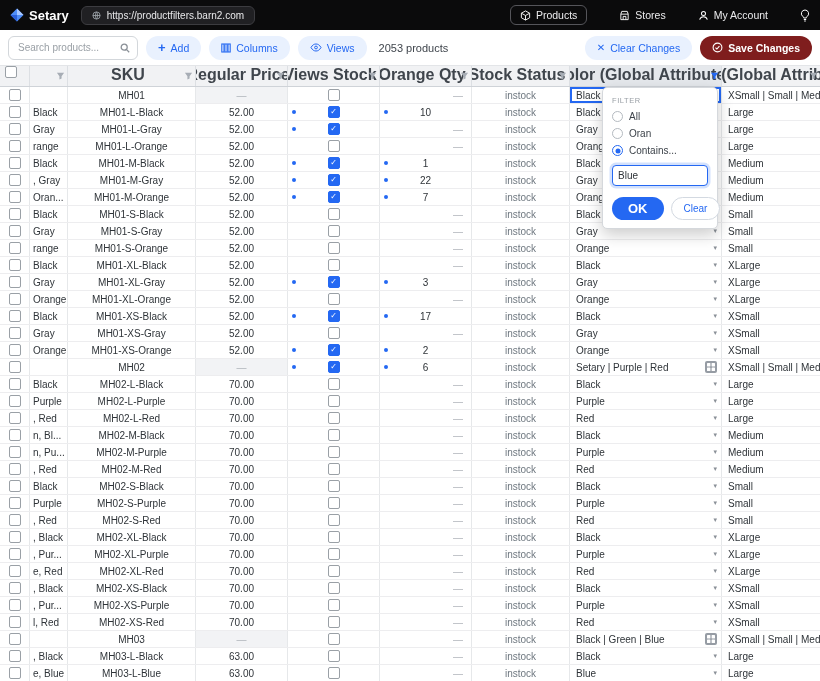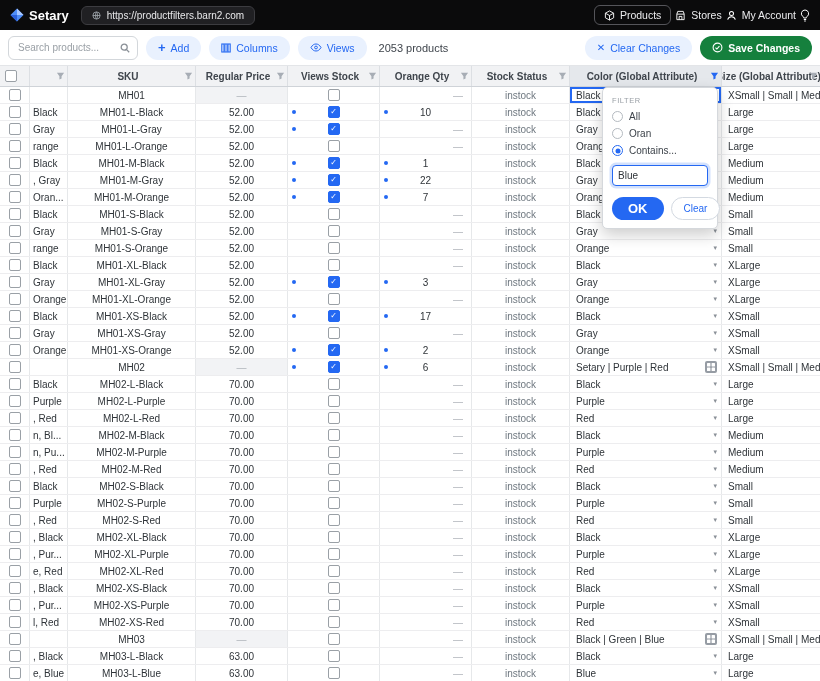--- a/index.html
+++ b/index.html
@@ -3,41 +3,41 @@
 <meta charset="utf-8">
 <style>
   html,body{margin:0;padding:0;background:#dfe1e4;}
   body{font-family:"Liberation Sans","DejaVu Sans",sans-serif;}
   .app{position:relative;width:820px;height:681px;background:#fff;overflow:hidden;}
 
   
   .topbar{height:30px;background:#0b0b0c;display:flex;align-items:center;padding:0 10px;gap:12px;box-sizing:border-box;}
   .brand{display:flex;align-items:center;gap:5px;color:#fff;font-weight:bold;font-size:13px;}
   .urlbox{display:flex;align-items:center;gap:6px;background:#202023;border:1px solid #3c3c40;border-radius:6px;padding:3px 10px;color:#e8e8ea;font-size:10px;min-width:150px;cursor:text;}
-  .topnav{margin-left:auto;display:flex;align-items:center;gap:4px;color:#ececee;font-size:10.5px;}
+  .topnav{margin-left:auto;display:flex;align-items:center;gap:32px;color:#ececee;font-size:10.5px;}
   .navitem{display:flex;align-items:center;gap:5px;cursor:pointer;}
   .navitem.active{border:1px solid #55555a;border-radius:6px;padding:3px 9px;}
 
   
   .toolbar{height:36px;background:#fff;border-bottom:1px solid #e3e5e8;display:flex;align-items:center;gap:8px;padding:0 8px;box-sizing:border-box;}
   .search{display:flex;align-items:center;height:24px;width:130px;border:1px solid #d3d7db;border-radius:6px;padding:0 7px;box-sizing:border-box;gap:4px;background:#fff;}
   .search input{border:none;outline:none;flex:1;min-width:0;font-size:10px;font-family:inherit;color:#3f454c;background:transparent;}
   .search input::placeholder{color:#9aa0a6;}
   .pill{display:flex;align-items:center;gap:5px;height:24px;padding:0 12px;border:none;border-radius:13px;font-size:10.5px;font-family:inherit;cursor:pointer;}
   .pill.light{background:#e9f1fe;color:#2468f2;}
-  .pill.solid{background:#15803d;color:#fff;font-weight:bold;}
+  .pill.solid{background:#7f1d1d;color:#fff;font-weight:bold;}
   .plus{font-size:13px;font-weight:bold;line-height:1;}
   .xicon{font-size:10px;font-weight:bold;line-height:1;}
   .count{font-size:11px;color:#3f454c;margin-left:4px;}
   .spacer{flex:1;}
 
   
   .grid{position:relative;background:#fff;}
   .hrow{display:flex;height:20px;background:#f1f2f4;border-bottom:1px solid #cfd3d8;}
-  .hcell{position:relative;display:flex;align-items:center;justify-content:center;font-size:10px;font-weight:bold;color:#3f454c;border-right:1px solid #dcdfe3;box-sizing:border-box;overflow:hidden;white-space:nowrap;padding:0 11px 0 4px;cursor:pointer;}
+  .hcell{position:relative;display:flex;justify-content:center;font-size:16px;font-weight:bold;color:#3f454c;border-right:1px solid #dcdfe3;box-sizing:border-box;overflow:hidden;white-space:nowrap;padding:0 11px 0 4px;cursor:pointer;}
   .hcell.last{border-right:none;}
   .hcell.active-col{background:#e5e8ec;}
   .funnel{position:absolute;right:2px;top:50%;transform:translateY(-50%);display:flex;}
 
   .row{display:flex;height:17px;border-bottom:1px solid #ededef;background:#fff;box-sizing:border-box;}
   .cell{display:flex;align-items:center;padding:0 4px;font-size:10px;color:#2f3439;border-right:1px solid #e6e8ea;box-sizing:border-box;position:relative;overflow:hidden;white-space:nowrap;}
   .center{justify-content:center;}
   .c-sel{width:30px;justify-content:center;}
   .c-name{width:38px;padding:0 3px;}
   .c-sku{width:128px;}

